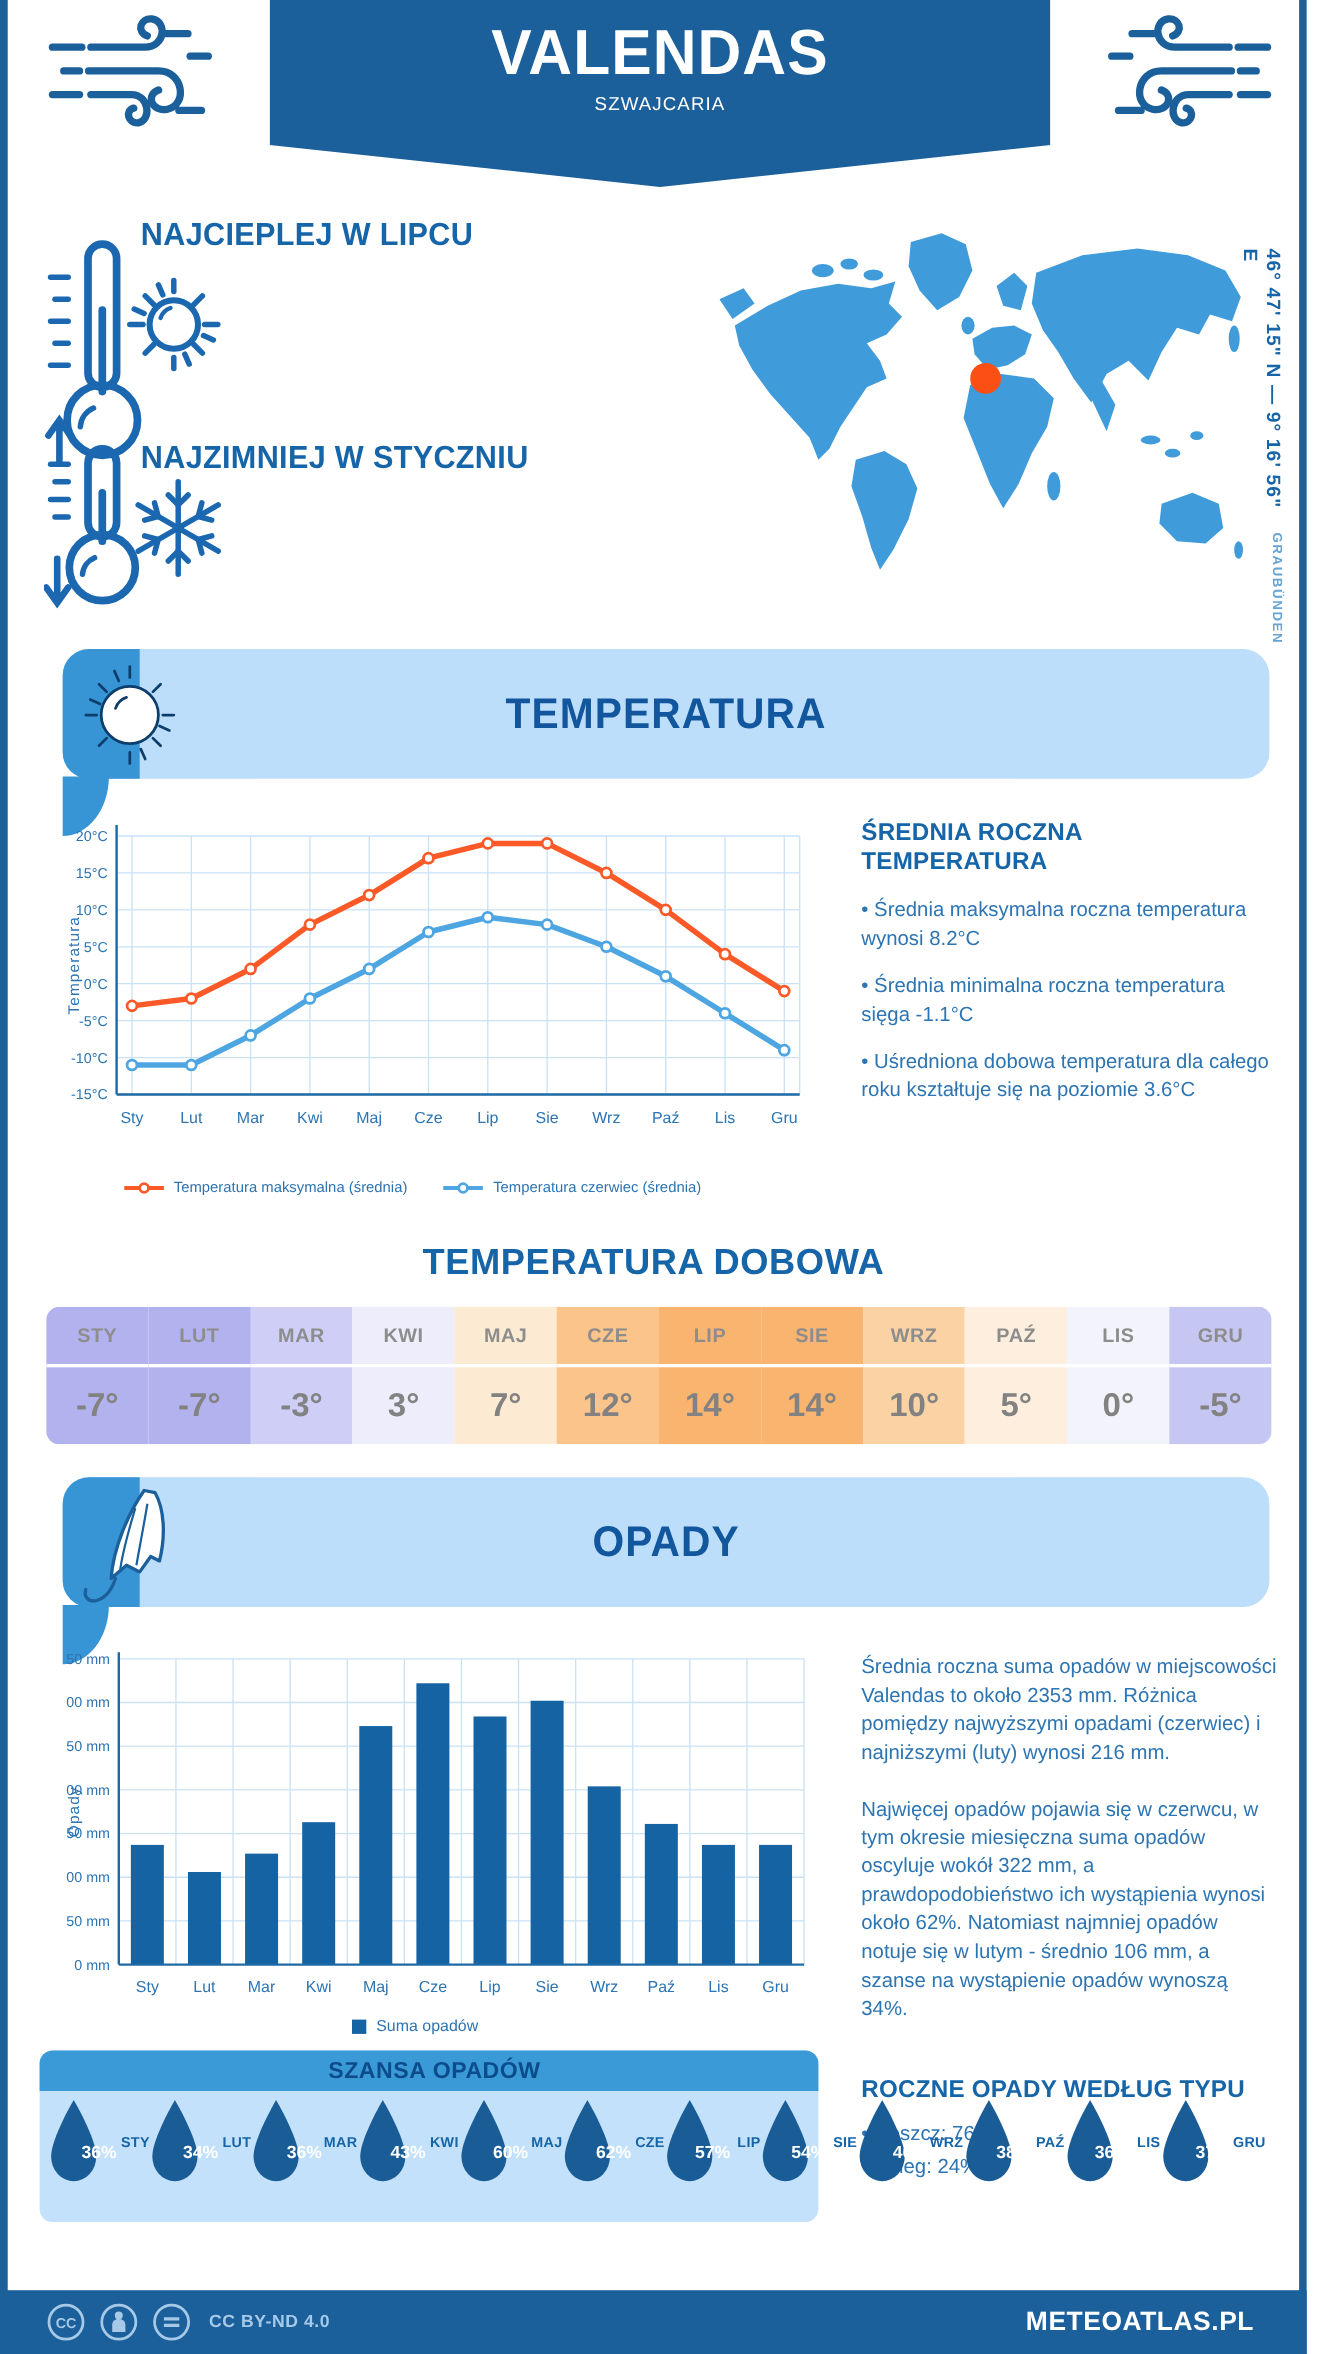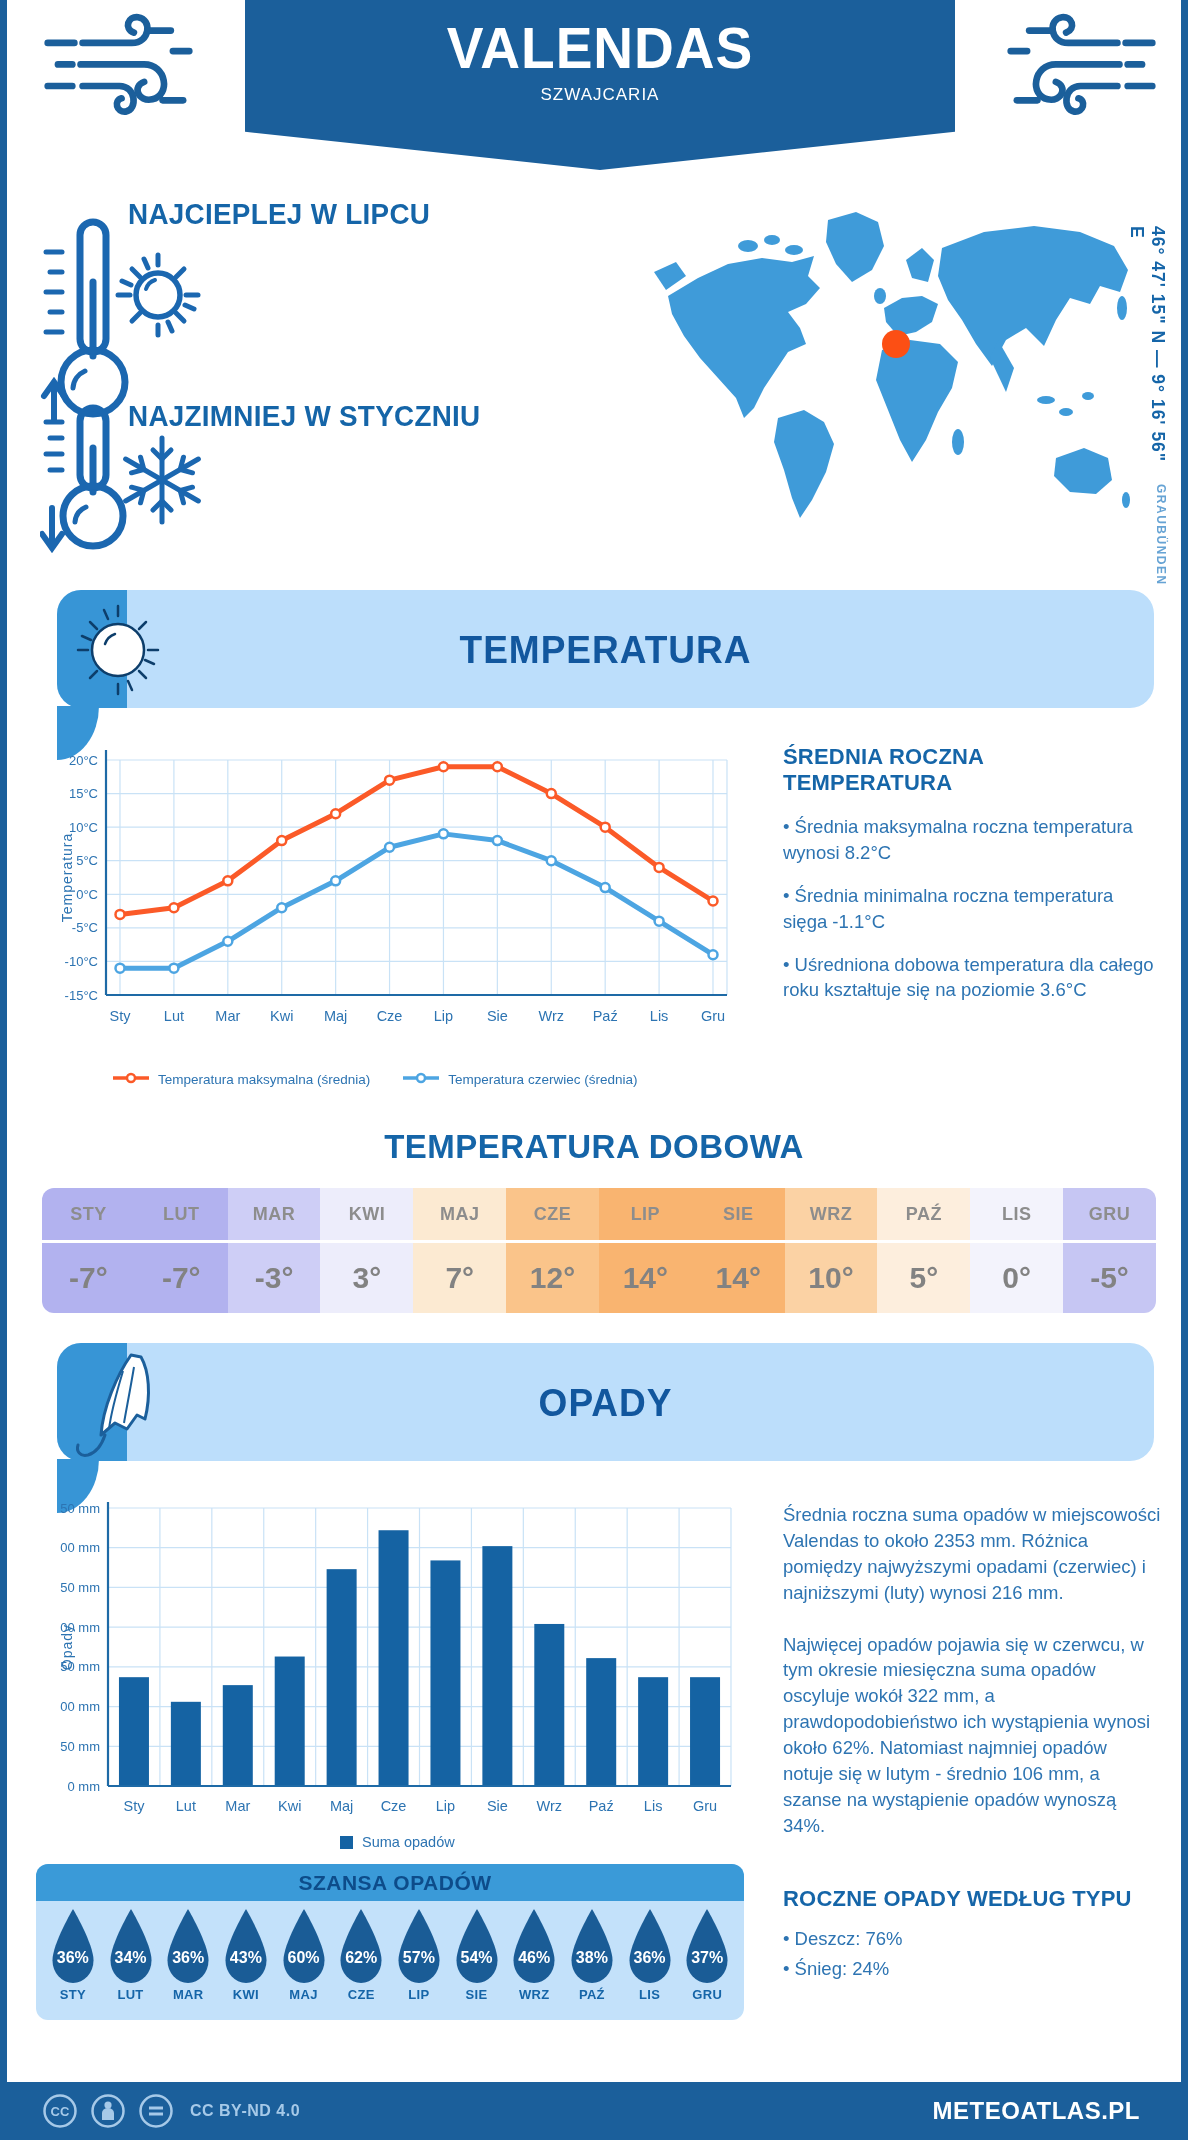--- a/index.html
+++ b/index.html
@@ -28,38 +28,38 @@
   
   .sec-banner{position:absolute;left:57px;width:1097px;height:118px;background:#bcdefb;border-radius:24px;}
   .sec-accent{position:absolute;left:0;top:0;width:70px;height:118px;background:#3795d6;border-radius:24px 0 0 24px;}
   .sec-tail{position:absolute;left:0;top:116px;width:42px;height:54px;background:#3795d6;border-bottom-right-radius:100% 100%;}
   .sec-title{position:absolute;left:0;right:0;top:38px;text-align:center;color:#12579e;font-size:39px;font-weight:700;letter-spacing:1px;transform:scaleX(.95);}
 
   .panel-h{color:#1565a8;font-weight:700;font-size:22px;letter-spacing:.2px;}
   .panel-p{color:#2d74b2;font-size:18.5px;line-height:1.4;margin:0 0 17px 0;}
 
   .leg-row{position:absolute;left:112px;top:1072px;display:flex;gap:32px;align-items:center;}
-  .leg-item{display:flex;gap:8px;color:#2d74b2;font-size:13.5px;}
+  .leg-item{display:flex;align-items:center;gap:8px;color:#2d74b2;font-size:13.5px;}
 
   .center-title{position:absolute;left:0;right:0;text-align:center;color:#1565a8;font-weight:700;letter-spacing:.5px;}
 
   
   .dtable{position:absolute;left:42px;top:1188px;width:1114px;display:flex;border-radius:12px;overflow:hidden;}
   .tcol{flex:1;display:flex;flex-direction:column;}
   .tth{height:52px;display:flex;align-items:center;justify-content:center;
        font-size:18px;font-weight:700;color:#8d8d8d;border-bottom:3px solid #fff;letter-spacing:.5px;}
   .ttd{height:70px;display:flex;align-items:center;justify-content:center;
        font-size:30px;font-weight:700;color:#828282;}
 
   
   .chance{position:absolute;left:36px;top:1864px;width:708px;height:156px;background:#c3e1fa;border-radius:12px;}
   .chance-strip{height:37px;background:#3a9ad8;border-radius:12px 12px 0 0;display:flex;align-items:center;justify-content:center;
                 color:#0d4c8a;font-weight:700;font-size:21px;letter-spacing:.5px;padding-left:10px;}
   .drops-row{display:flex;padding:6px 8px 0 8px;}
-  .drop{flex:1;position:relative;display:flex;flex-direction:column;align-items:center;}
+  .drop{flex:1;position:relative;display:flex;flex-direction:row;align-items:center;gap:20px;}
   .drop svg{display:block;}
   .droppct{position:absolute;top:42px;left:0;right:0;text-align:center;color:#fff;font-weight:700;font-size:16px;}
   .dropmon{margin-top:2px;color:#1565a8;font-weight:700;font-size:13px;letter-spacing:.3px;}
 
   
   .footer{position:absolute;left:0;right:0;top:2082px;height:58px;background:#1b5f9b;display:flex;align-items:center;}
   .cc-icons{display:flex;gap:12px;margin-left:42px;align-items:center;}
   .cc-text{margin-left:16px;color:#a6c9e8;font-weight:700;font-size:16px;letter-spacing:.5px;}
   .site{position:absolute;right:48px;color:#fff;font-weight:700;font-size:24px;letter-spacing:.5px;}
 
@@ -430,21 +430,21 @@
       <text x="333.54166666666663" y="316" fill="#2d74b2" font-size="14.5" text-anchor="middle">Cze</text>
       <text x="385.4583333333333" y="316" fill="#2d74b2" font-size="14.5" text-anchor="middle">Lip</text>
       <text x="437.375" y="316" fill="#2d74b2" font-size="14.5" text-anchor="middle">Sie</text>
       <text x="489.29166666666663" y="316" fill="#2d74b2" font-size="14.5" text-anchor="middle">Wrz</text>
       <text x="541.2083333333333" y="316" fill="#2d74b2" font-size="14.5" text-anchor="middle">Paź</text>
       <text x="593.125" y="316" fill="#2d74b2" font-size="14.5" text-anchor="middle">Lis</text>
       <text x="645.0416666666666" y="316" fill="#2d74b2" font-size="14.5" text-anchor="middle">Gru</text>
       <text x="12" y="152" fill="#2d74b2" font-size="14" text-anchor="middle" letter-spacing="1" transform="rotate(-90 12 152)">Opady</text>
     </svg>
 
-  <div class="abs" style="left:340px;top:1834px;display:flex;align-items:center;gap:9px;">
+  <div class="abs" style="left:320px;top:1834px;display:flex;align-items:center;gap:9px;">
     <span style="width:13px;height:13px;background:#1563a3;display:inline-block;"></span>
     <span style="color:#2d74b2;font-size:14.5px;">Suma opadów</span>
   </div>
 
   <div class="abs" style="left:783px;top:1502px;width:378px;">
     <p class="panel-p" style="margin-bottom:26px;">Średnia roczna suma opadów w miejscowości Valendas to około 2353 mm. Różnica pomiędzy najwyższymi opadami (czerwiec) i najniższymi (luty) wynosi 216 mm.</p>
     <p class="panel-p">Najwięcej opadów pojawia się w czerwcu, w tym okresie miesięczna suma opadów oscyluje wokół 322 mm, a prawdopodobieństwo ich wystąpienia wynosi około 62%. Natomiast najmniej opadów notuje się w lutym - średnio 106 mm, a szanse na wystąpienie opadów wynoszą 34%.</p>
   </div>
 
   <div class="abs" style="left:783px;top:1886px;width:380px;">

